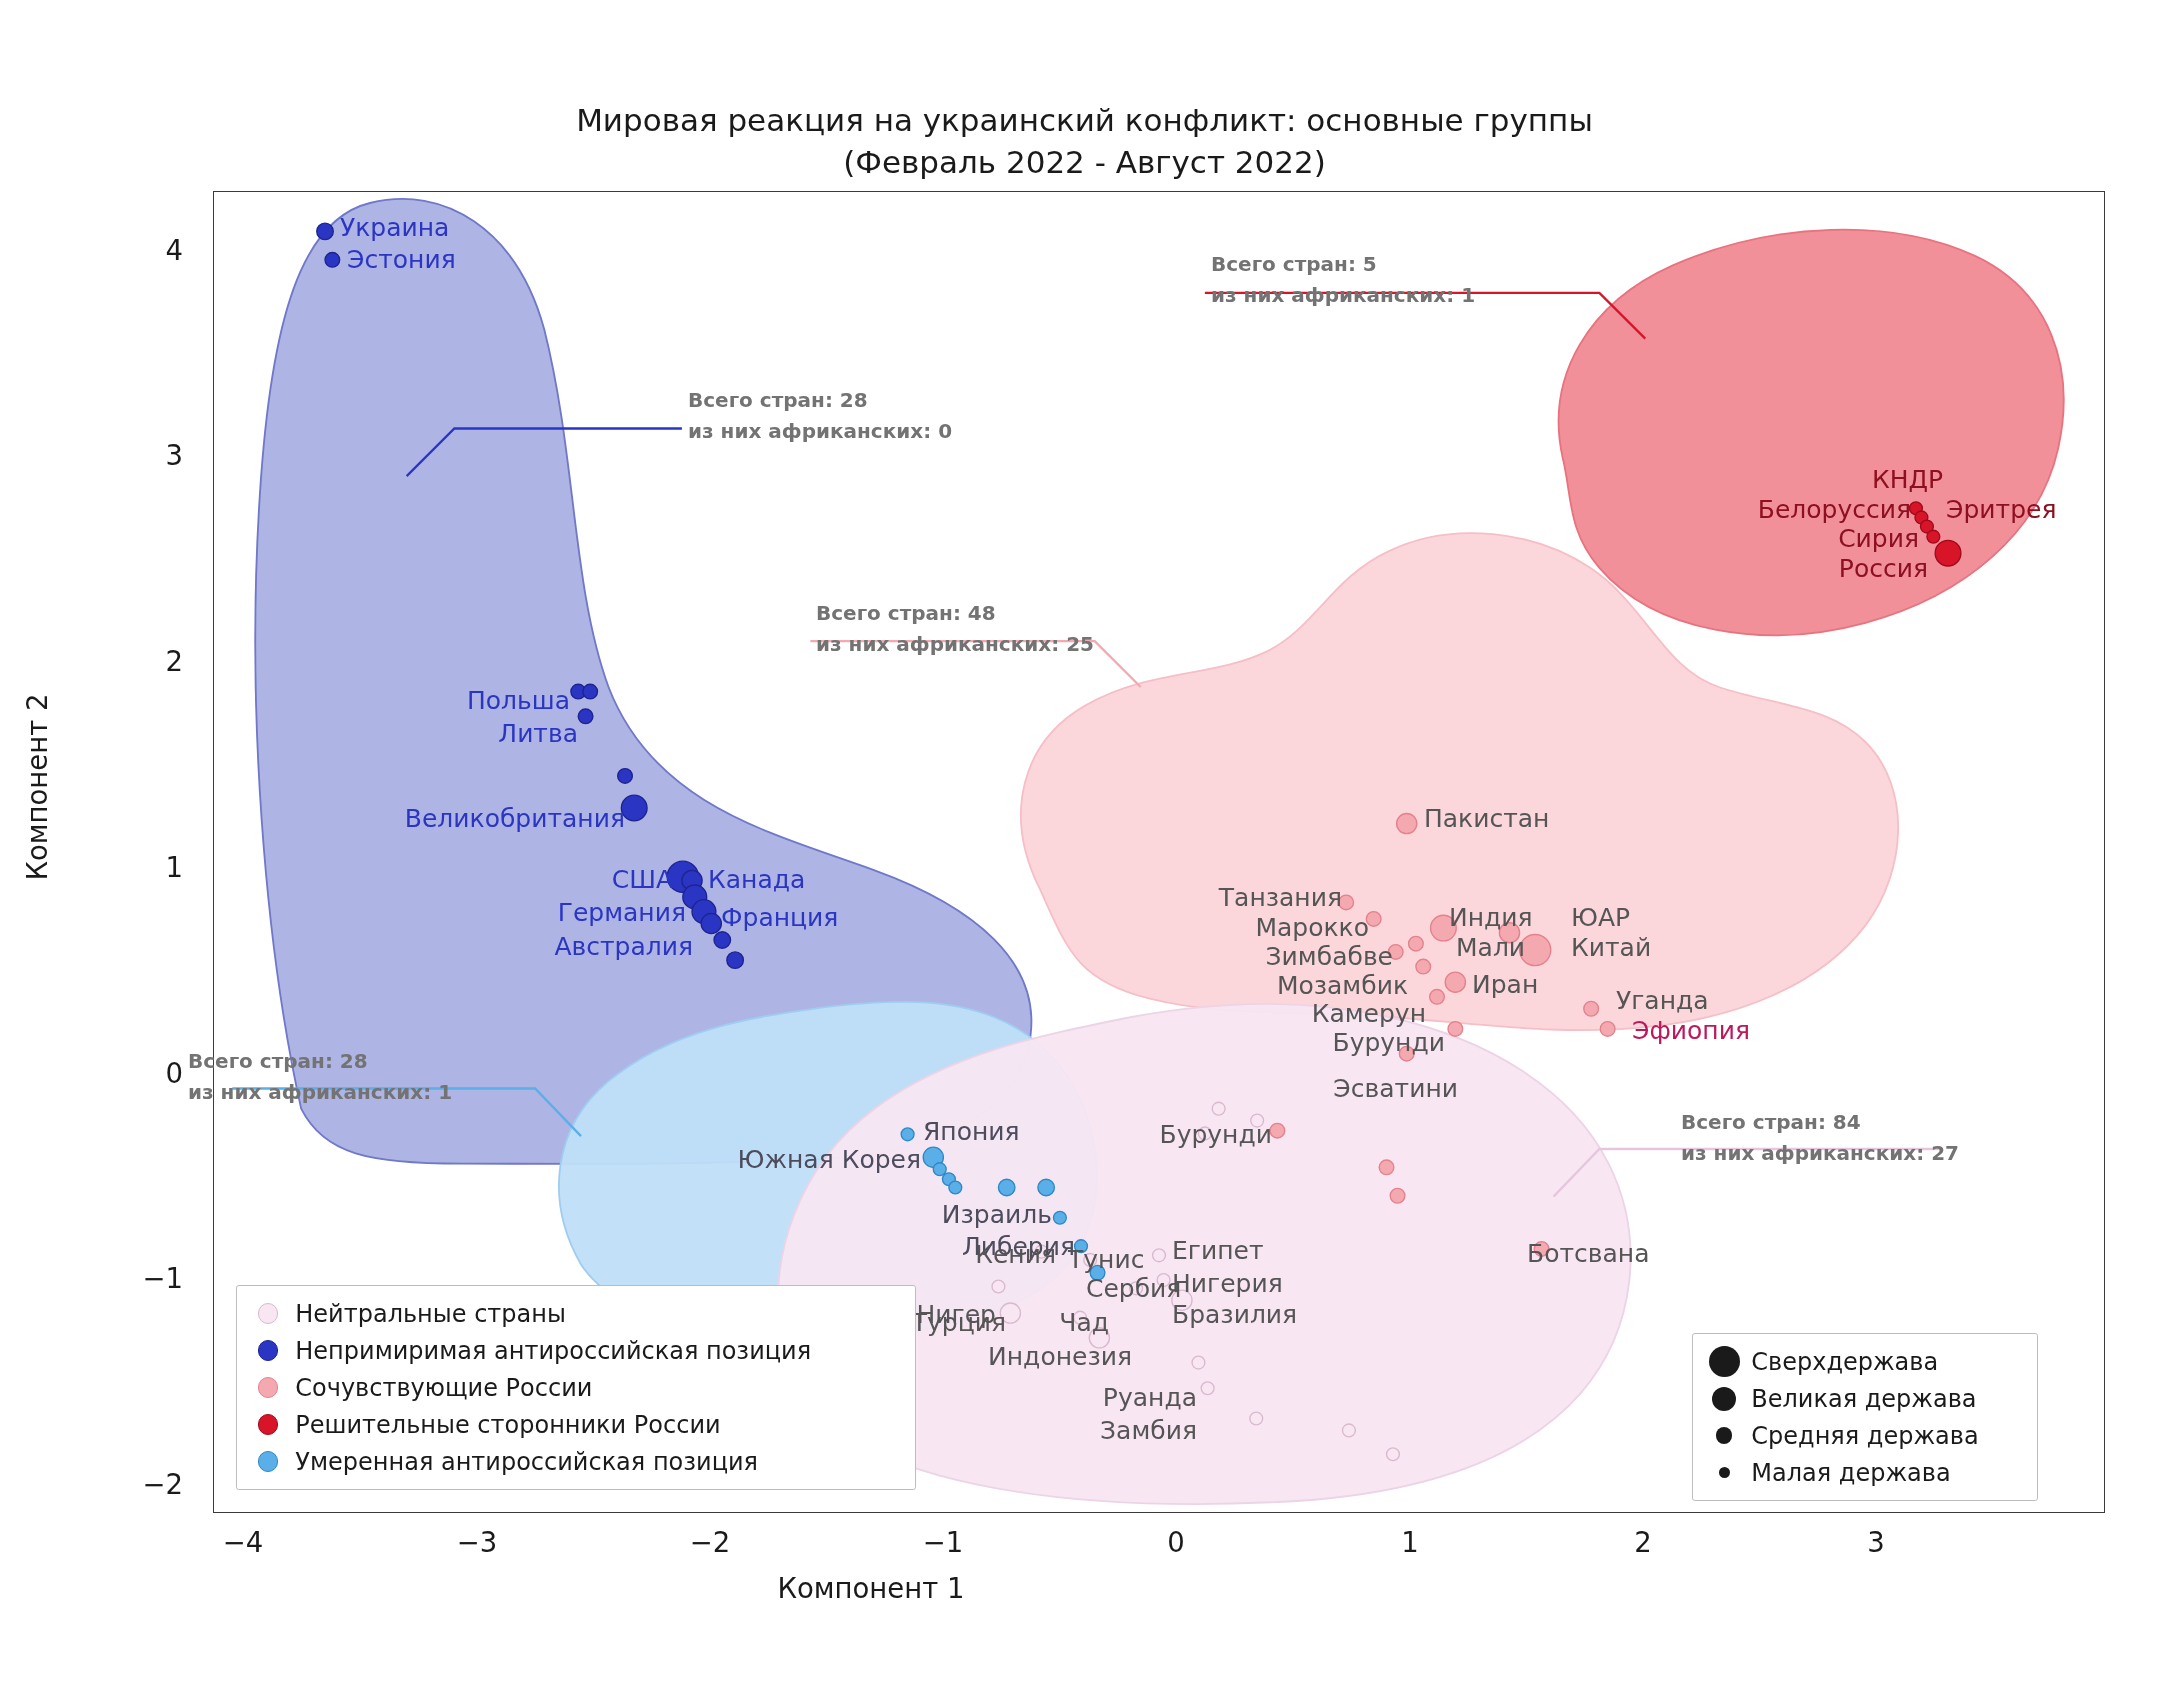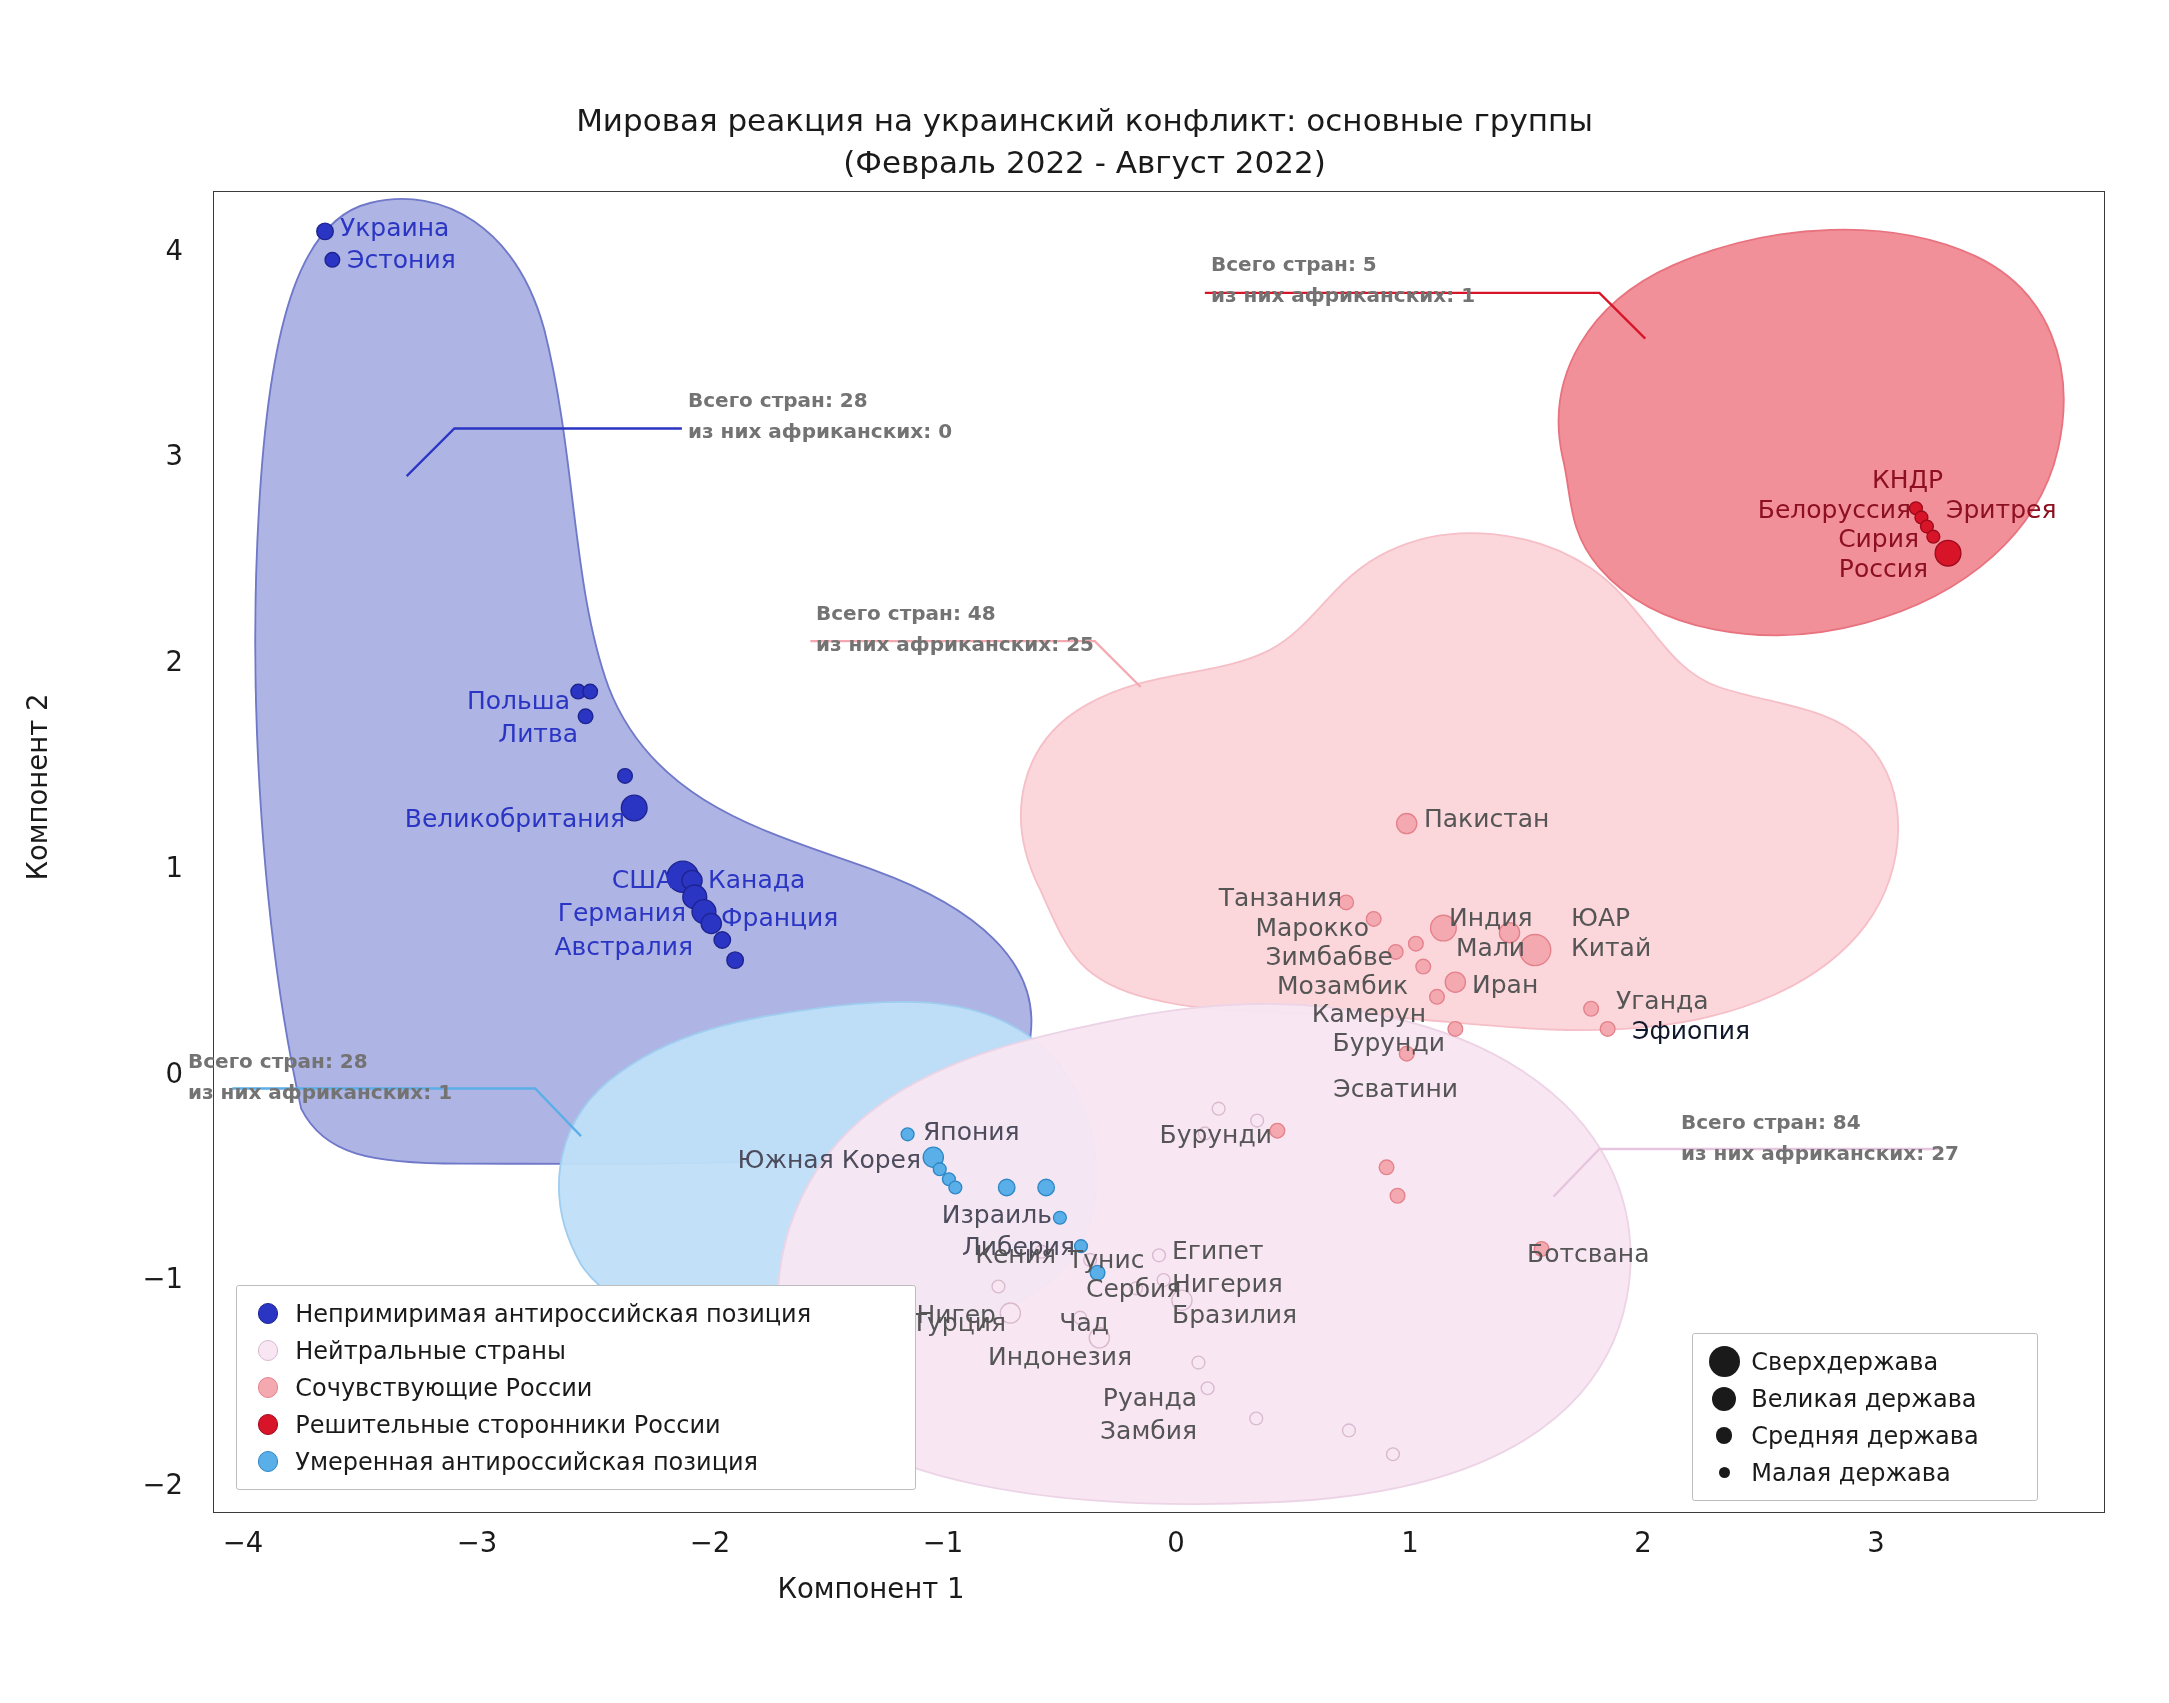--- a/index.html
+++ b/index.html
@@ -272,21 +272,21 @@
     <div class="pt-label right" style="left:1235px; top:725px; color:#555;">Индия</div>
     <div class="pt-label right" style="left:1357px; top:725px; color:#555;">ЮАР</div>
     <div class="pt-label right" style="left:1242px; top:755px; color:#555;">Мали</div>
     <div class="pt-label right" style="left:1357px; top:755px; color:#555;">Китай</div>
     <div class="pt-label" style="left:1179px; top:764px; color:#555;">Зимбабве</div>
     <div class="pt-label" style="left:1194px; top:793px; color:#555;">Мозамбик</div>
     <div class="pt-label right" style="left:1258px; top:792px; color:#555;">Иран</div>
     <div class="pt-label" style="left:1212px; top:821px; color:#555;">Камерун</div>
     <div class="pt-label right" style="left:1402px; top:808px; color:#555;">Уганда</div>
     <div class="pt-label" style="left:1231px; top:850px; color:#555;">Бурунди</div>
-    <div class="pt-label right" style="left:1418px; top:838px; color:#0f172a;">Эфиопия</div>
+    <div class="pt-label right" style="left:1418px; top:838px; color:#be185d;">Эфиопия</div>
     <div class="pt-label" style="left:1244px; top:896px; color:#555;">Эсватини</div>
     <div class="pt-label" style="left:1058px; top:942px; color:#555;">Бурунди</div>
     <div class="pt-label right" style="left:1313px; top:1061px; color:#555;">Ботсвана</div>
 
     <div class="pt-label" style="left:842px; top:1062px; color:#555;">Кения</div>
     <div class="pt-label right" style="left:854px; top:1067px; color:#555;">Тунис</div>
     <div class="pt-label right" style="left:958px; top:1058px; color:#555;">Египет</div>
     <div class="pt-label right" style="left:958px; top:1091px; color:#555;">Нигерия</div>
     <div class="pt-label right" style="left:872px; top:1096px; color:#555;">Сербия</div>
     <div class="pt-label right" style="left:958px; top:1122px; color:#555;">Бразилия</div>
@@ -318,29 +318,29 @@
     </div>
 
     <div class="annot" style="left:1467px; top:915px;">
       <span>Всего стран: 84</span>
       <span class="l2">из них африканских: 27</span>
     </div>
 
     <div class="legend-box" style="left:22px; top:1093px; width:680px;">
       <div class="legend-row">
         <span class="legend-swatch">
+            <span class="dot" style="width:18.4px;height:18.4px;background:#f8e6f2;border:1.4px solid #d9b9d0;"></span>
+          </span>
+        <span class="legend-label">Нейтральные страны</span>
+      </div>
+      <div class="legend-row">
+        <span class="legend-swatch">
             <span class="dot" style="width:18.4px;height:18.4px;background:#2b35c4;border:1.4px solid #1d2490;"></span>
           </span>
         <span class="legend-label">Непримиримая антироссийская позиция</span>
-      </div>
-      <div class="legend-row">
-        <span class="legend-swatch">
-            <span class="dot" style="width:18.4px;height:18.4px;background:#f8e6f2;border:1.4px solid #d9b9d0;"></span>
-          </span>
-        <span class="legend-label">Нейтральные страны</span>
       </div>
       <div class="legend-row">
         <span class="legend-swatch">
             <span class="dot" style="width:18.4px;height:18.4px;background:#f4a9b0;border:1.4px solid #e4828c;"></span>
           </span>
         <span class="legend-label">Сочувствующие России</span>
       </div>
       <div class="legend-row">
         <span class="legend-swatch">
             <span class="dot" style="width:18.4px;height:18.4px;background:#d81428;border:1.4px solid #9e0a1c;"></span>

